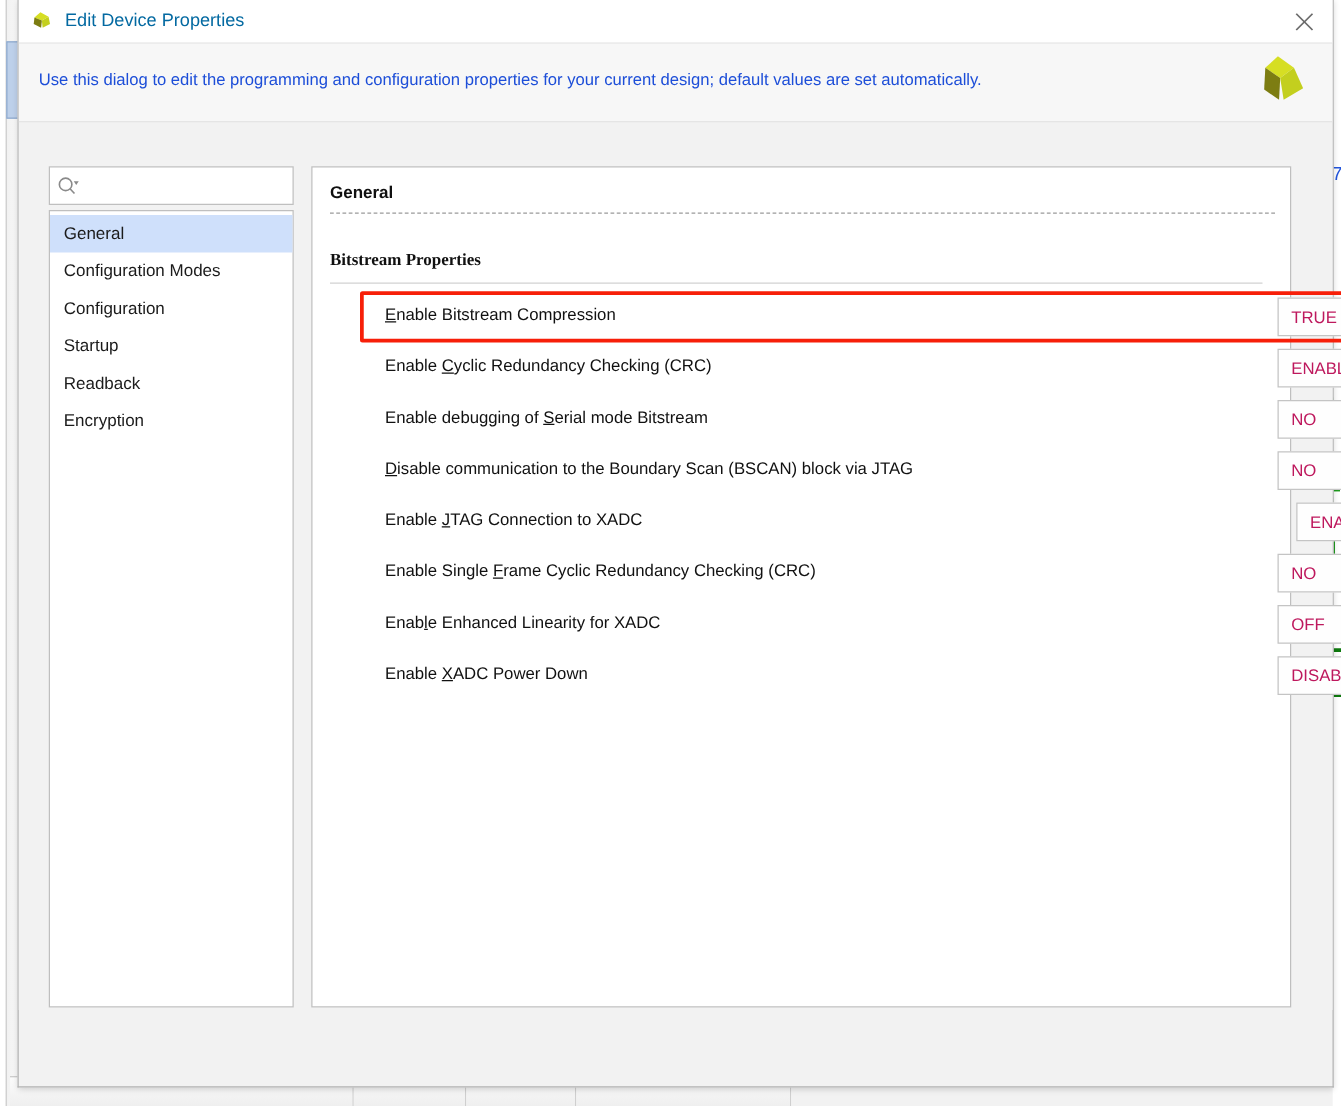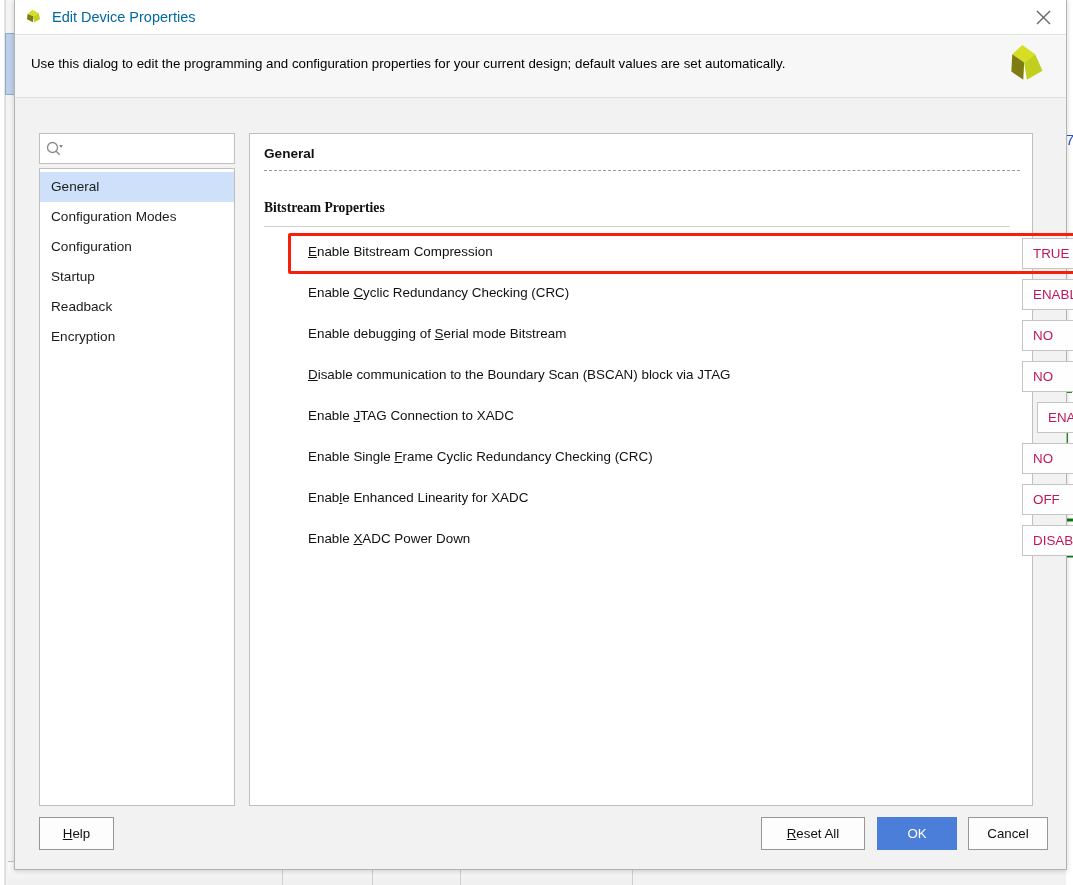--- a/index.html
+++ b/index.html
@@ -80,21 +80,21 @@
 
   
   .banner {
     position: relative;
     height: 63px;
     background: #f7f7f7;
     border-bottom: 1px solid #e0e0e0;
   }
   .banner-text {
     position: absolute; left: 16px; top: 21px;
-    font-size: 13.3px; color: #000000;
+    font-size: 13.3px; color: #1d4ed8;
     font-family: "Liberation Sans", sans-serif;
   }
   .banner-logo {
     position: absolute; right: 18px; top: 8px;
     width: 44px; height: 48px;
   }
 
   
   .body-area { position: relative; height: 710px; background: #f2f2f2; }
 
@@ -366,27 +366,13 @@
             <div class="prop-label">Enable <span class="mn">X</span>ADC Power Down</div>
             <div class="combo" style="left: 772px; width: 118px; top: 5px;">
               <span class="val">DISABLE</span>
             </div>
           </div>
         </div>
     <div class="hl-box" style="border-color: rgb(247, 31, 9); left: 38px; top: 99px; width: 866px; height: 41px;"></div>
       </div>
   </div>
 
-  <div class="footer">
-    <div class="btn" style="left:24px;width:75px">
-      <span id="btn-help"><span class="mn">H</span>elp</span>
-    </div>
-    <div class="btn" style="left:746px;width:104px">
-      <span id="btn-reset"><span class="mn">R</span>eset All</span>
-    </div>
-    <div class="btn primary" style="left: 862px; width: 80px; background: rgb(74, 126, 216); border-color: rgb(74, 126, 216);">
-      <span id="btn-ok">OK</span>
-    </div>
-    <div class="btn" style="left:953px;width:80px">
-      <span id="btn-cancel">Cancel</span>
-    </div>
-  </div>
 </div>
 
 </body></html>

